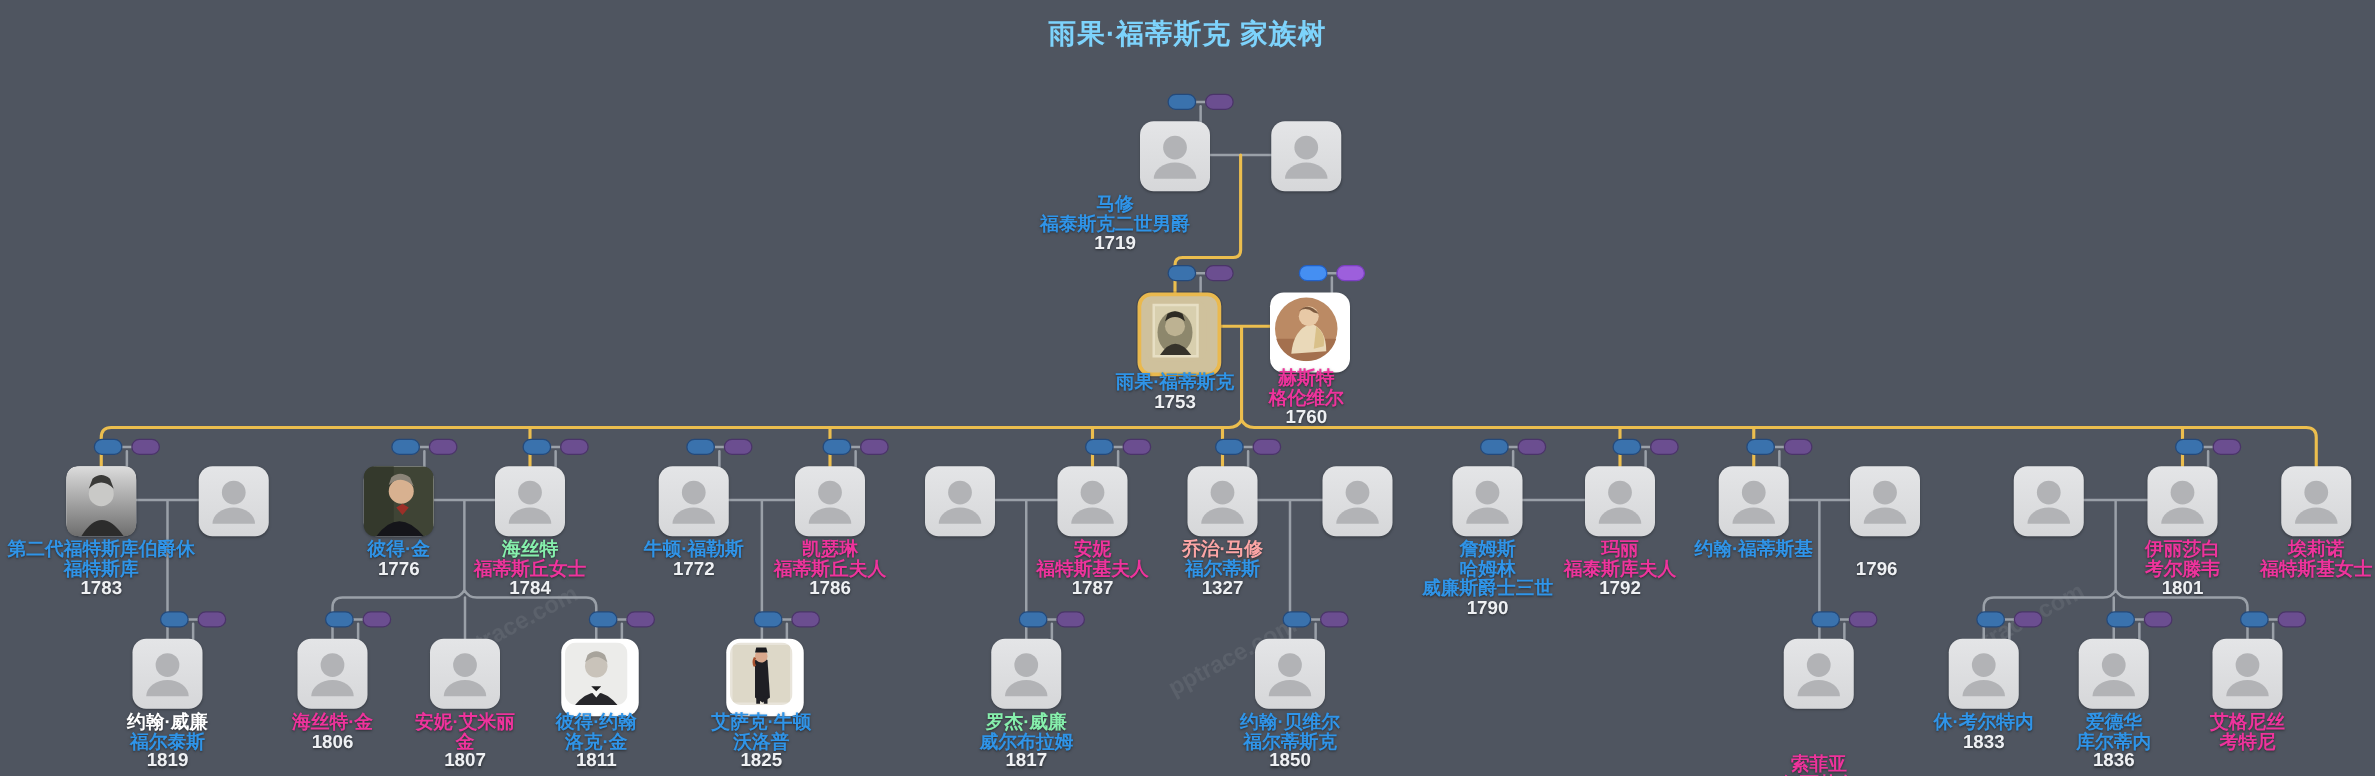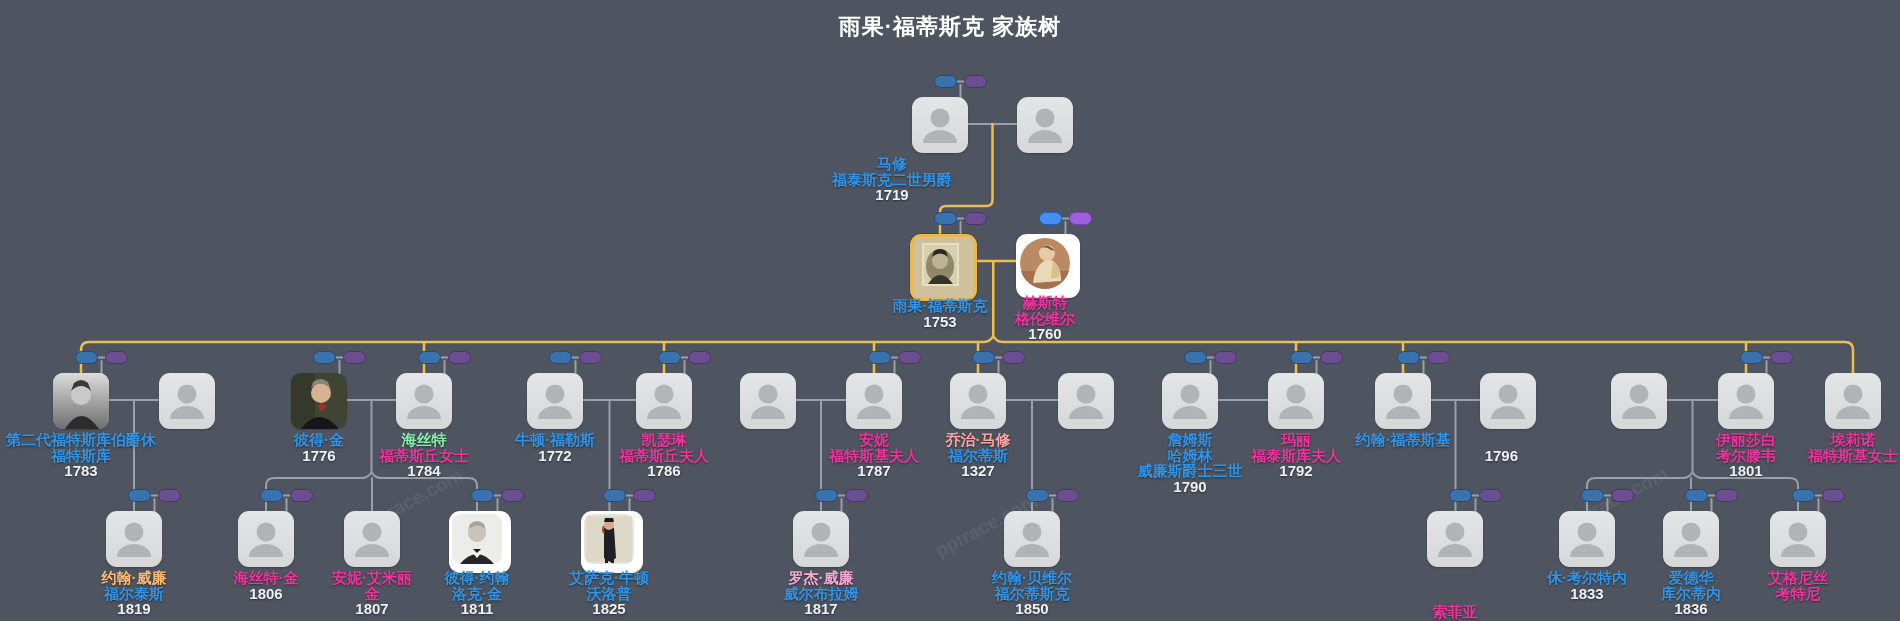--- a/index.html
+++ b/index.html
@@ -1,19 +1,19 @@
 <!DOCTYPE html>
 <html><head>
 <meta charset="utf-8">
 <style>
   html,body{margin:0;padding:0;background:#4f5560;}
   #canvas{position:relative;width:1900px;height:621px;background:#4f5560;overflow:hidden;
           font-family:"Liberation Sans","DejaVu Sans",sans-serif;}
   #titlebar{position:absolute;top:12px;left:0;width:100%;text-align:center;z-index:5;}
-  #titlebar .t{font-size:22px;font-weight:bold;color:#ffffff;letter-spacing:1px;}
+  #titlebar .t{font-size:22px;font-weight:bold;color:#7dd3fc;letter-spacing:1px;}
   #titlebar .s{font-size:14px;color:#9aa1ab;margin-top:6px;}
   .wm{position:absolute;color:rgba(255,255,255,0.07);font-size:19px;font-weight:bold;
       transform:rotate(-28deg);z-index:1;white-space:nowrap;pointer-events:none;}
   svg.wires{position:absolute;left:0;top:0;z-index:2;}
   .node{position:absolute;border-radius:11px;background:linear-gradient(#e4e5e7,#d6d7d9);
         box-shadow:0 1px 2px rgba(0,0,0,.25);z-index:3;}
   .node svg{display:block;border-radius:9px;}
   .node.hl{background:#cfc19c;border:3px solid #eab94e;box-shadow:0 0 0 1px rgba(0,0,0,.15);}
   .node.photo{background:#fff;padding:3px;}
   .pill{position:absolute;width:23px;height:13px;border-radius:7px;z-index:4;box-sizing:border-box;}
@@ -237,21 +237,21 @@
         <div style="color: rgb(238, 51, 156);">埃莉诺</div>
         <div style="color: rgb(238, 51, 156);">福特斯基女士</div>
       </div>
       <div class="node" style="left: 106px; top: 511px; width: 56px; height: 56px;"><span><svg width="56" height="56" viewBox="0 0 56 56">
             <circle cx="28" cy="21" r="9.5" fill="#b2b3b6"></circle>
             <path d="M11 46 a17 13 0 0 1 34 0 Z" fill="#b2b3b6"></path>
           </svg></span></div>
       <div class="pill" style="left: 128px; top: 489px; background: rgb(58, 114, 173); border: 1.5px solid rgb(36, 73, 122);"></div>
       <div class="pill" style="left: 158px; top: 489px; background: rgb(107, 78, 144); border: 1.5px solid rgb(74, 52, 104);"></div>
       <div class="label" style="left: 19px; top: 570px;">
-        <div style="color: #fdba74;">约翰·威廉</div>
+        <div style="color: #ffffff;">约翰·威廉</div>
         <div style="color: rgb(47, 148, 232);">福尔泰斯</div>
         <div class="yr" style="color: rgb(238, 240, 243);">1819</div>
       </div>
       <div class="node" style="left: 238px; top: 511px; width: 56px; height: 56px;"><span><svg width="56" height="56" viewBox="0 0 56 56">
             <circle cx="28" cy="21" r="9.5" fill="#b2b3b6"></circle>
             <path d="M11 46 a17 13 0 0 1 34 0 Z" fill="#b2b3b6"></path>
           </svg></span></div>
       <div class="pill" style="left: 260px; top: 489px; background: rgb(58, 114, 173); border: 1.5px solid rgb(36, 73, 122);"></div>
       <div class="pill" style="left: 290px; top: 489px; background: rgb(107, 78, 144); border: 1.5px solid rgb(74, 52, 104);"></div>
       <div class="label" style="left: 151px; top: 570px;">
@@ -299,21 +299,21 @@
         <div style="color: rgb(47, 148, 232);">沃洛普</div>
         <div class="yr" style="color: rgb(238, 240, 243);">1825</div>
       </div>
       <div class="node" style="left: 793px; top: 511px; width: 56px; height: 56px;"><span><svg width="56" height="56" viewBox="0 0 56 56">
             <circle cx="28" cy="21" r="9.5" fill="#b2b3b6"></circle>
             <path d="M11 46 a17 13 0 0 1 34 0 Z" fill="#b2b3b6"></path>
           </svg></span></div>
       <div class="pill" style="left: 815px; top: 489px; background: rgb(58, 114, 173); border: 1.5px solid rgb(36, 73, 122);"></div>
       <div class="pill" style="left: 845px; top: 489px; background: rgb(107, 78, 144); border: 1.5px solid rgb(74, 52, 104);"></div>
       <div class="label" style="left: 706px; top: 570px;">
-        <div style="color: #f9a8d4;">罗杰·威廉</div>
+        <div style="color: #86efac;">罗杰·威廉</div>
         <div style="color: rgb(47, 148, 232);">威尔布拉姆</div>
         <div class="yr" style="color: rgb(238, 240, 243);">1817</div>
       </div>
       <div class="node" style="left: 1004px; top: 511px; width: 56px; height: 56px;"><span><svg width="56" height="56" viewBox="0 0 56 56">
             <circle cx="28" cy="21" r="9.5" fill="#b2b3b6"></circle>
             <path d="M11 46 a17 13 0 0 1 34 0 Z" fill="#b2b3b6"></path>
           </svg></span></div>
       <div class="pill" style="left: 1026px; top: 489px; background: rgb(58, 114, 173); border: 1.5px solid rgb(36, 73, 122);"></div>
       <div class="pill" style="left: 1056px; top: 489px; background: rgb(107, 78, 144); border: 1.5px solid rgb(74, 52, 104);"></div>
       <div class="label" style="left: 917px; top: 570px;">

